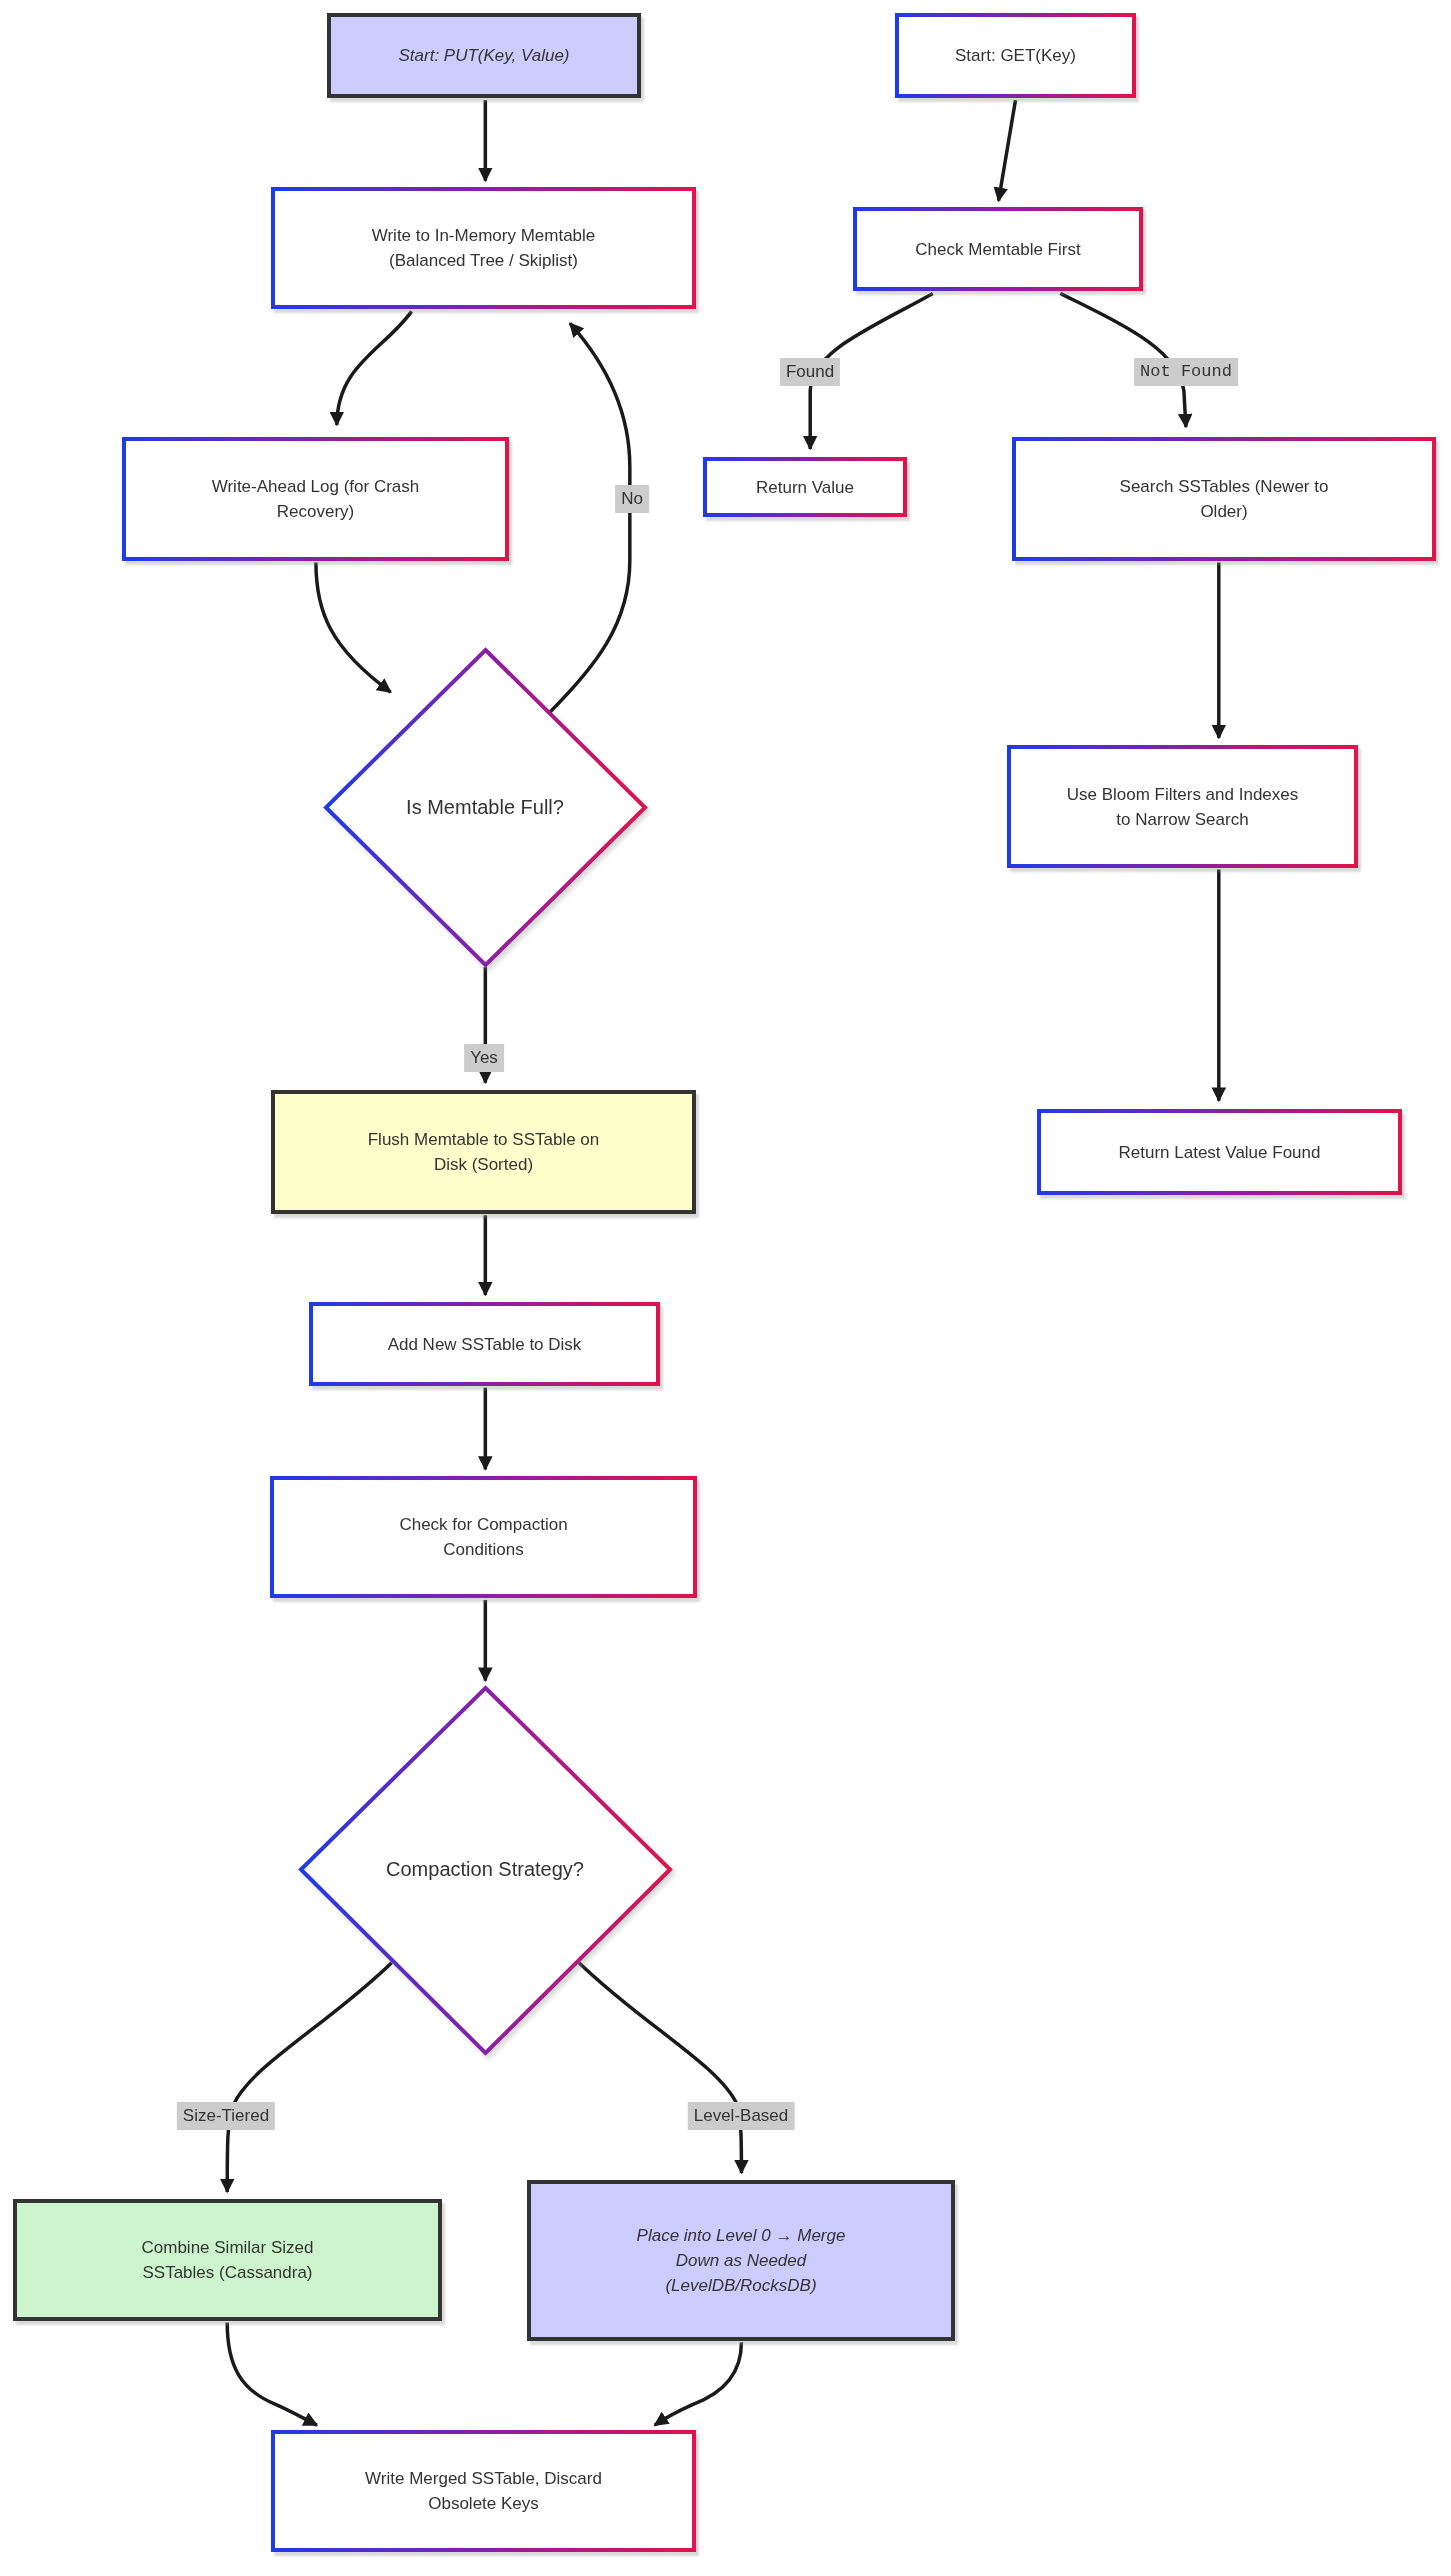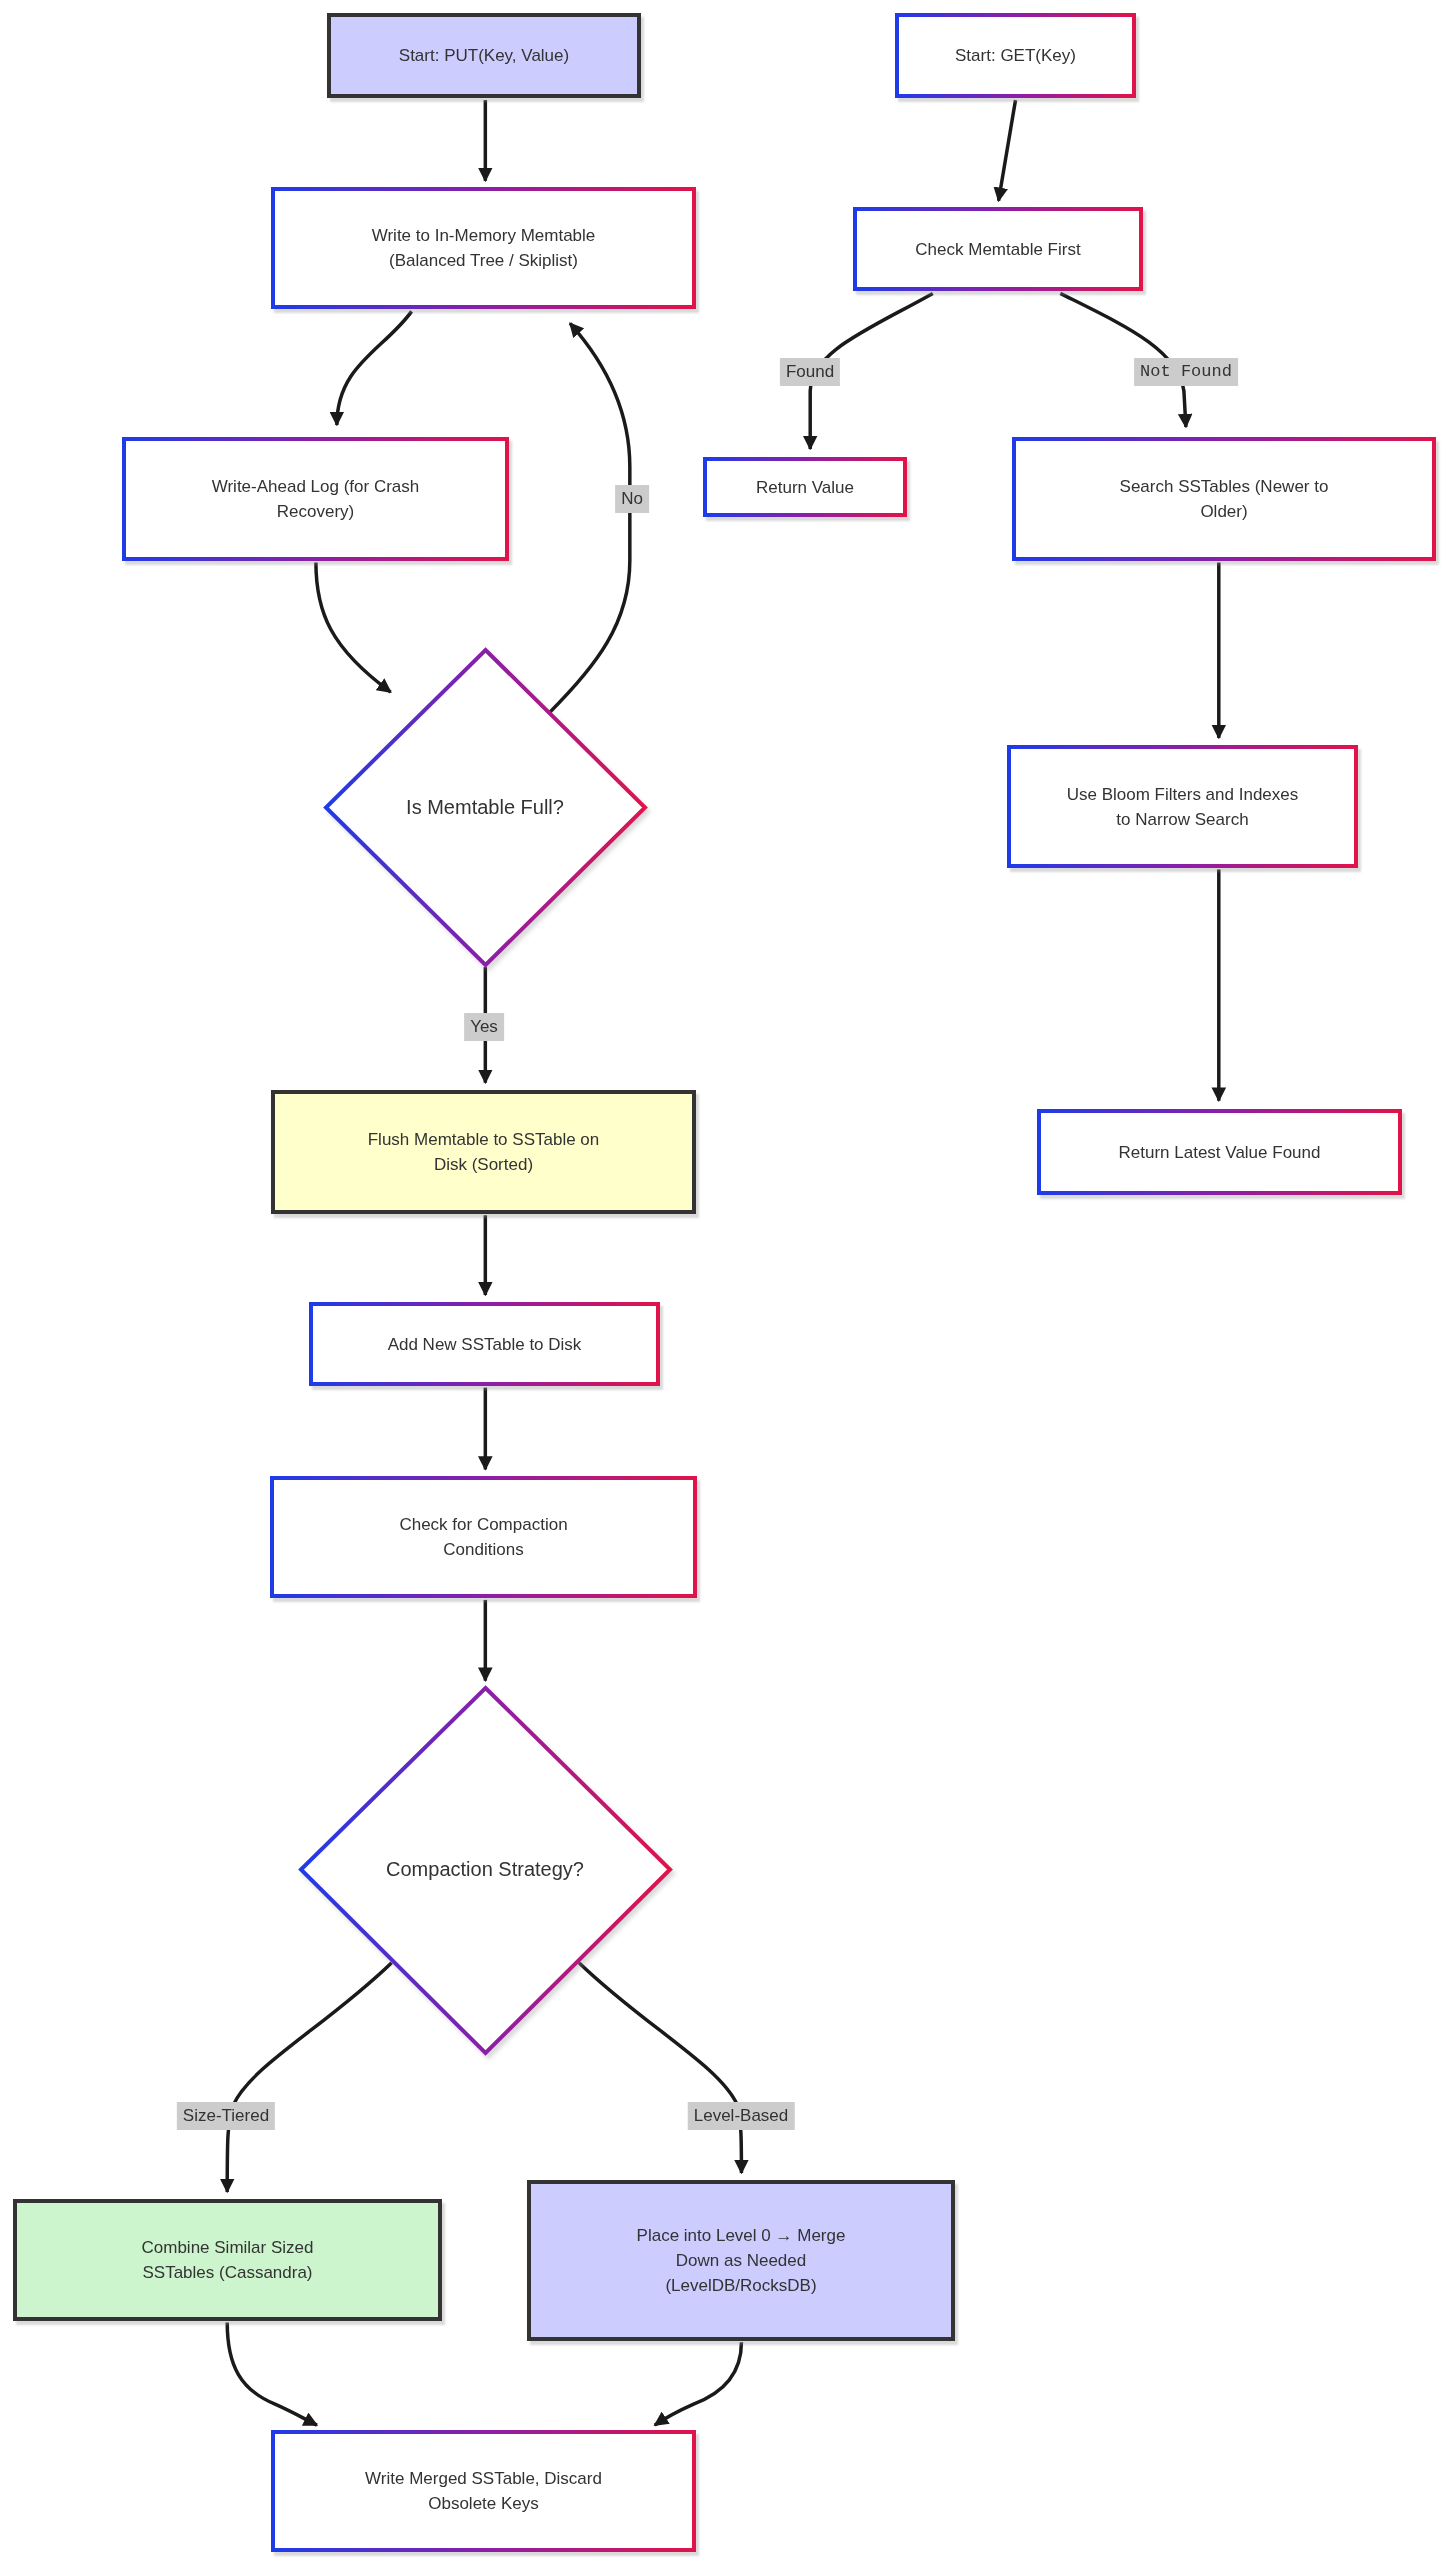--- a/index.html
+++ b/index.html
@@ -14,21 +14,21 @@
     display:flex;align-items:center;justify-content:center;
     text-align:center;font-size:17px;line-height:25px;
     white-space:pre-line;background:#ffffff;
     box-shadow:3px 4px 2px rgba(150,150,150,0.35);
   }
   .grad{
     border:4px solid;
     border-image:linear-gradient(90deg,#1f3be8,#8a1fa8,#e0134b) 1;
   }
   .dark{border:4px solid #333333;}
-  .fill-lavender{background:#ccccff;}
+  .fill-lavender{background:#ccccff;font-style:italic;}
   .fill-yellow{background:#ffffcc;}
   .fill-green{background:#cdf5cd;}
   .diamond-svg{position:absolute;z-index:2;overflow:visible;}
   .diamond-svg polygon{filter:drop-shadow(3px 4px 2px rgba(150,150,150,0.35));}
   .diamond-text{
     position:absolute;z-index:3;transform:translate(-50%,-50%);
     font-size:20px;text-align:center;white-space:nowrap;
   }
   .edge-label{
     position:absolute;z-index:4;transform:translate(-50%,-50%);
@@ -51,21 +51,21 @@
   #n-search      {left:1012px;top:437px;width:424px;height:124px;}
   #n-bloom       {left:1007px;top:745px;width:351px;height:123px;align-items:center;}
   #n-return-latest{left:1037px;top:1109px;width:365px;height:86px;}
   #d1-svg{left:319px;top:643px;}
   #d2-svg{left:294px;top:1681px;}
   #d1-text{left:485px;top:807px;}
   #d2-text{left:485px;top:1869px;}
   #l-found      {left:810px; top:372px;}
   #l-not-found  {left:1186px;top:372px;font-family:Liberation Mono, monospace;}
   #l-no         {left:632px; top:499px;}
-  #l-yes        {left:484px; top:1027px;}
+  #l-yes        {left:484px; top:1058px;}
   #l-size-tiered{left:226px; top:2116px;}
   #l-level-based{left:741px; top:2116px;}
 </style>
 </head>
 <body>
 
 <div id="canvas">
 
   <svg id="edges" width="1451" height="2576" viewBox="0 0 1456 2584">
     <defs>

